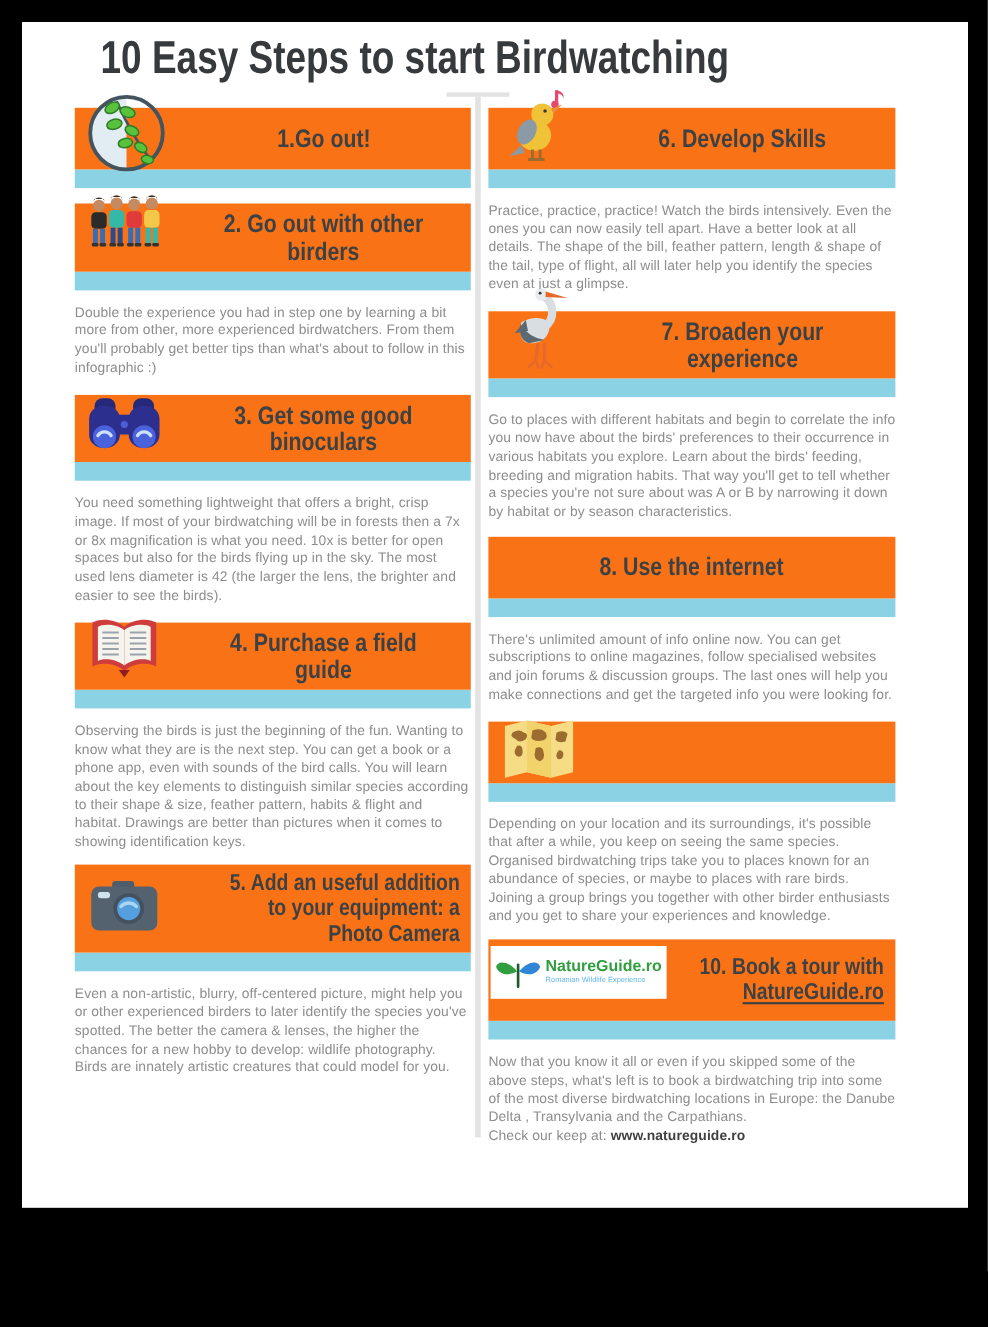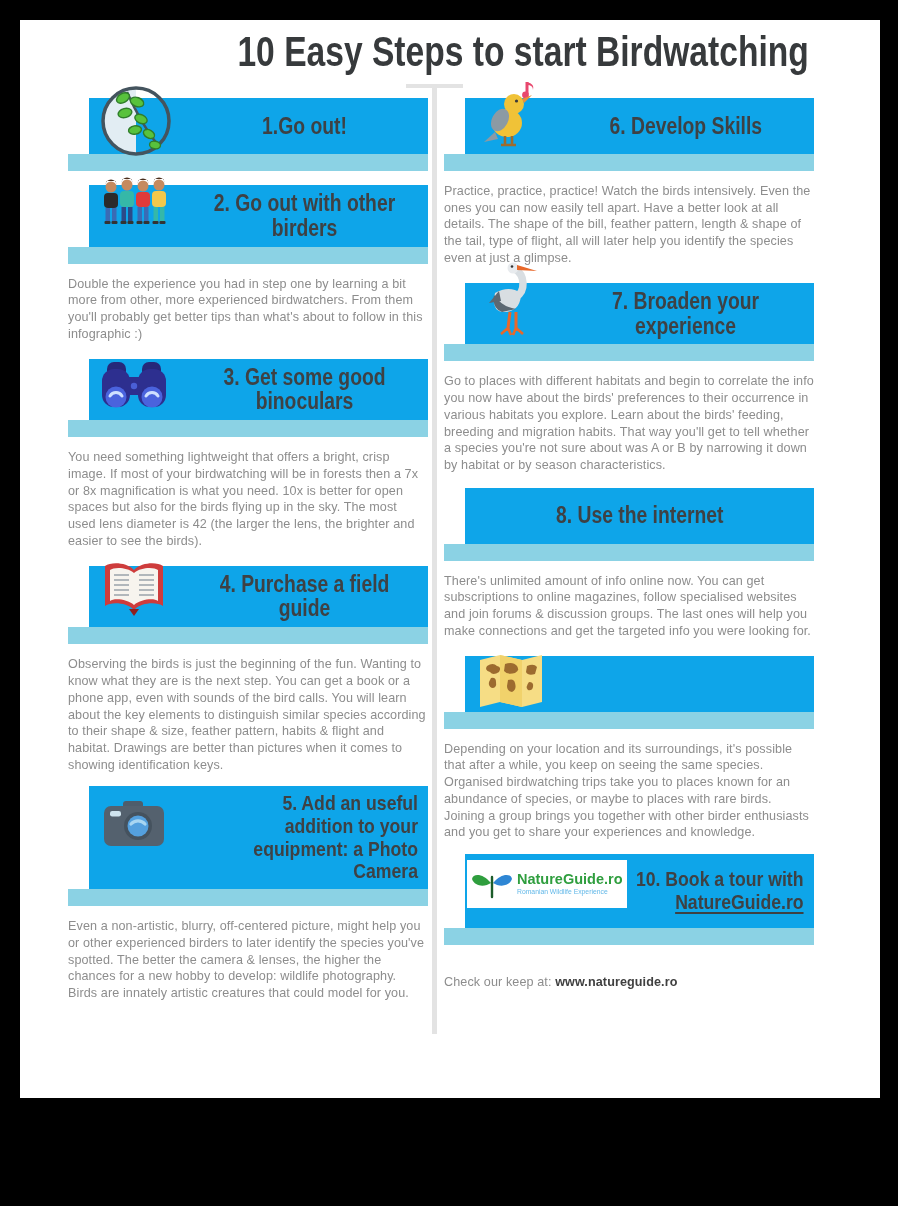--- a/index.html
+++ b/index.html
@@ -1,34 +1,34 @@
 <!DOCTYPE html>
 <html><head>
 <meta charset="utf-8">
 <style>
   html,body{margin:0;padding:0;}
   body{
     width:898px;height:1206px;position:relative;background:#000;
     font-family:"Liberation Sans","DejaVu Sans",sans-serif;overflow:hidden;
   }
   .page{position:absolute;left:20px;top:20px;width:860px;height:1078px;background:#ffffff;}
-  .title{width:100%;text-align:right;margin-top:8px;}
+  .title{width:100%;text-align:left;margin-top:8px;}
   .title span{
     display:inline-block;transform:scaleX(.80);transform-origin:center;
     font-size:42px;font-weight:600;color:#373a3c;letter-spacing:0px;white-space:nowrap;
   }
   .divider{position:absolute;left:412px;top:68px;width:5px;height:946px;background:#e3e3e3;}
   .divider-cap{position:absolute;left:386px;top:64px;width:57px;height:4px;background:#e3e3e3;}
   .col{position:absolute;top:78px;}
   .col-left{left:48px;width:360px;}
   .col-right{left:424px;width:370px;}
   .step{position:relative;}
   .step-header{
-    position:relative;background:#0ea5e9;min-height:56px;
-    display:flex;align-items:center;justify-content:center;margin-left:21px;
+    position:relative;background:#f97316;min-height:56px;
+    display:flex;align-items:center;justify-content:center;
   }
   .step-bar{height:17px;background:#8bd2e4;}
   .hdr-text{
     flex:1;text-align:center;color:#3e4144;font-weight:600;font-size:23px;line-height:1.08;
     padding:6px 6px;
   }
   .hdr-text>span{display:inline-block;transform:scaleX(.84);transform-origin:center;}
   .hdr-right{text-align:right;padding-right:10px;font-size:21px;}
   .hdr-right>span{transform-origin:right center;}
   .step-body{
@@ -268,20 +268,20 @@
         </div>
         <div class="hdr-text hdr-right">
           <span>
             <span>10. Book a tour with</span><br>
             <span class="underline-link">NatureGuide.ro</span>
           </span>
         </div>
       </div>
       <div class="step-bar"></div>
       <div class="step-body">
-        <br>
+        <span>Now that you know it all or even if you skipped some of the above steps, what's left is to book a birdwatching trip into some of the most diverse birdwatching locations in Europe: the Danube Delta , Transylvania and the Carpathians.</span><br>
         <span>Check our keep at:</span>
         <strong class="bold-url">www.natureguide.ro</strong>
       </div>
     </div>
 
   </div>
 </div>
 
 </body></html>

